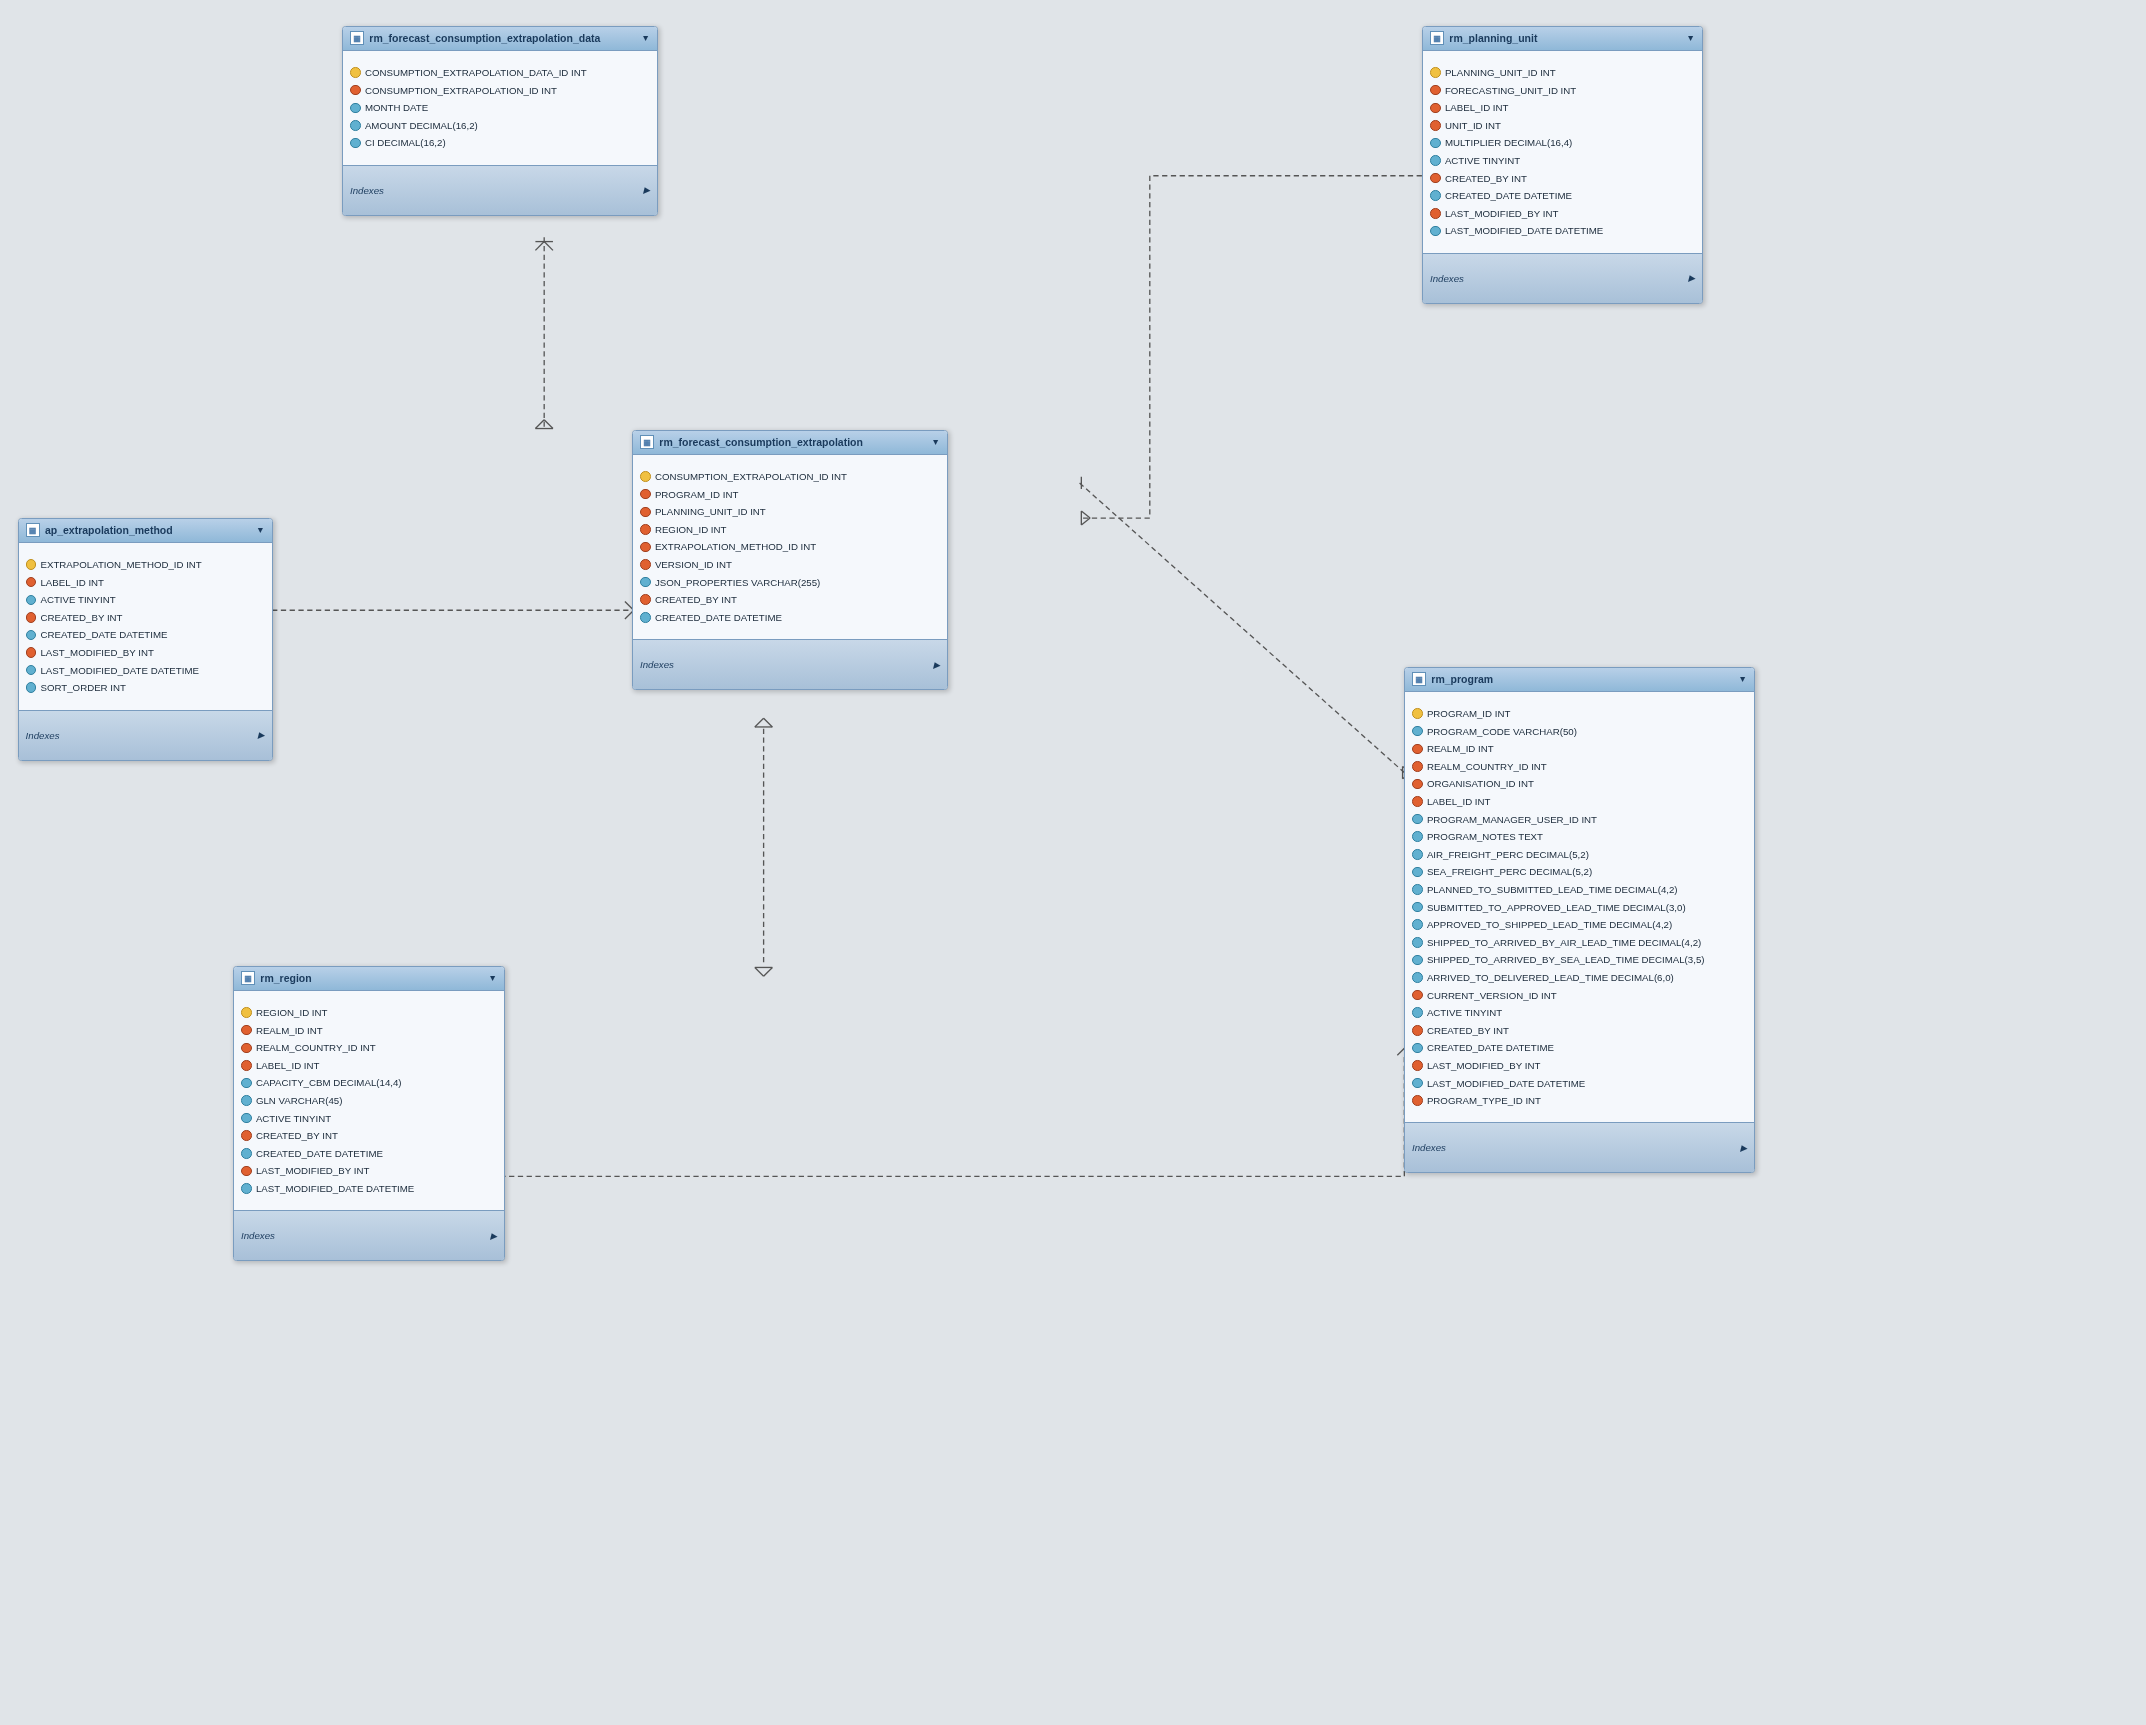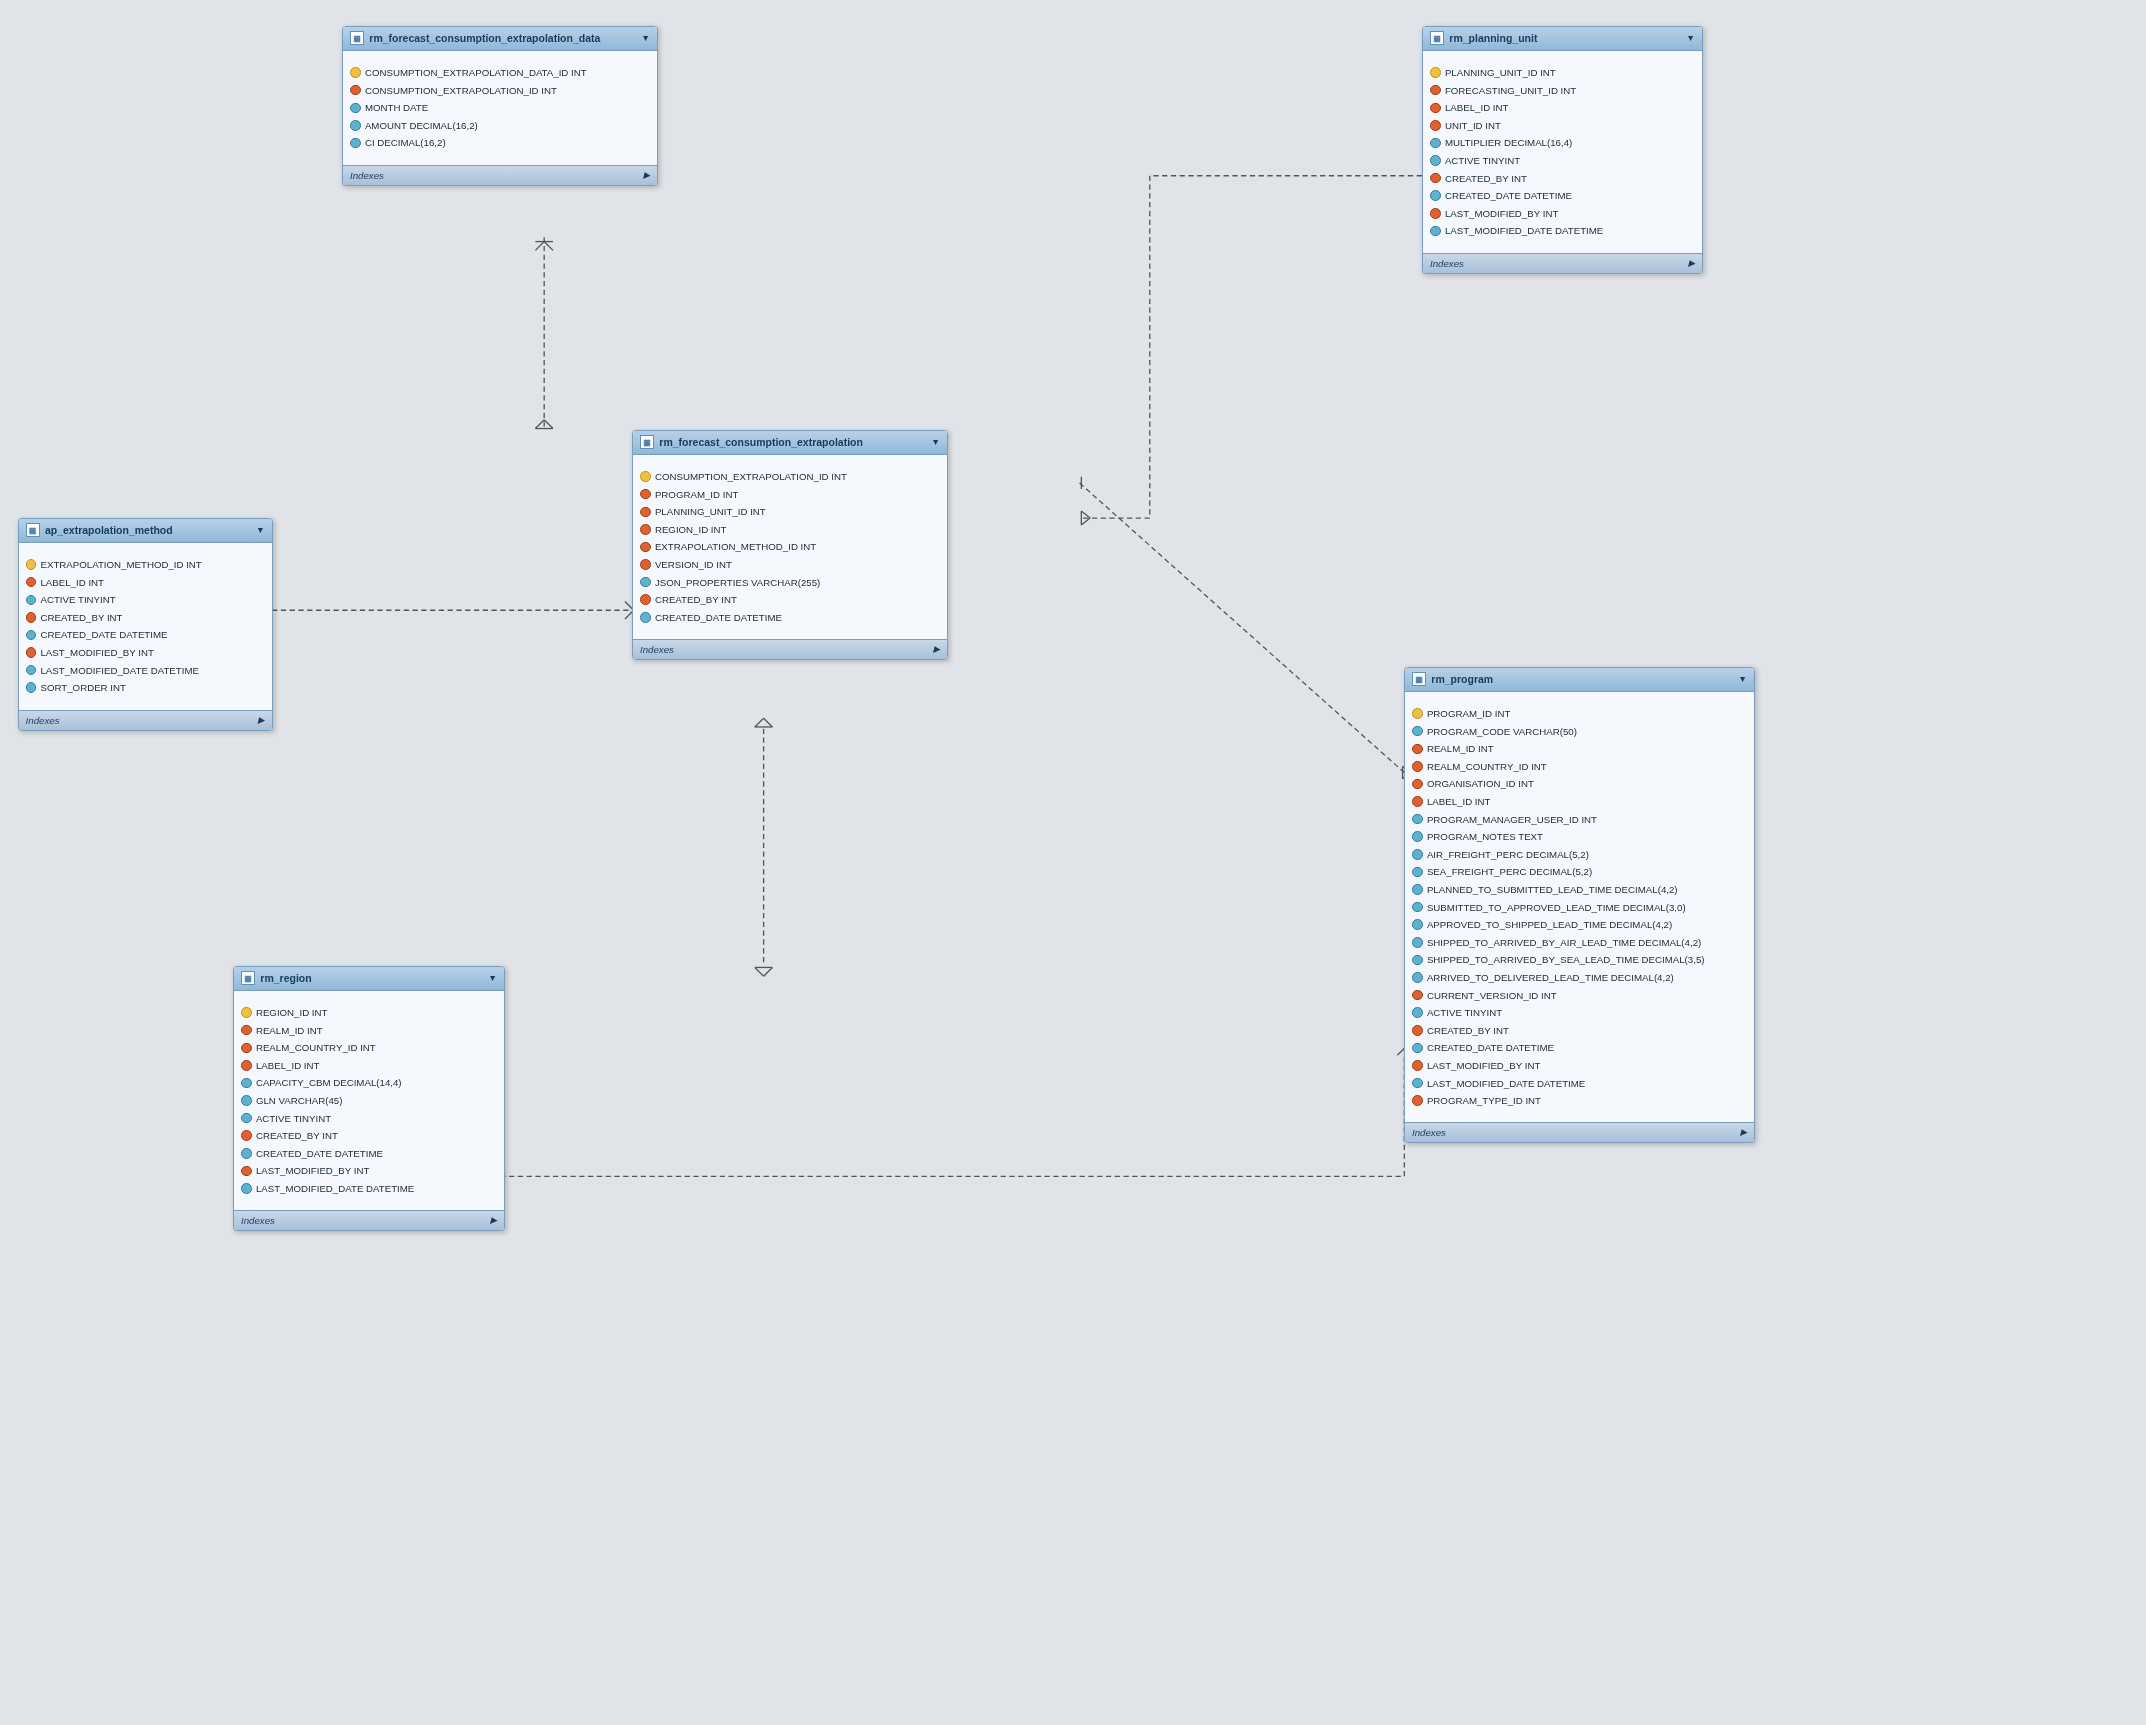--- a/index.html
+++ b/index.html
@@ -74,23 +74,24 @@
       flex-shrink: 0;
       display: inline-block;
       border-radius: 50%;
     }
     .icon-pk { background: #f0c040; border: 0.9px solid #c09020; }
     .icon-fk { background: #e06030; border: 0.9px solid #a04020; }
     .icon-field { background: #60b0d0; border: 0.9px solid #3080a0; }
     .db-indexes {
       background: linear-gradient(180deg, #c8d8e8 0%, #a8c0d8 100%);
       border-top: 0.9px solid #7a9cbf;
-      padding: 4px 7px;
+      padding: 19px 7px;
       border-radius: 0 0 2.6px 2.6px;
       display: flex;
+      align-items: center;
       justify-content: space-between;
       font-size: 9.7px;
       color: #1a3a5c;
       font-style: italic;
     }
     .indexes-arrow {
       font-size: 8.8px;
       color: #1a3a5c;
     }
     svg.connections {
@@ -468,21 +469,21 @@
       <div class="db-field">
         <span class="field-icon icon-field"></span>
         <span>SHIPPED_TO_ARRIVED_BY_AIR_LEAD_TIME DECIMAL(4,2)</span>
       </div>
       <div class="db-field">
         <span class="field-icon icon-field"></span>
         <span>SHIPPED_TO_ARRIVED_BY_SEA_LEAD_TIME DECIMAL(3,5)</span>
       </div>
       <div class="db-field">
         <span class="field-icon icon-field"></span>
-        <span>ARRIVED_TO_DELIVERED_LEAD_TIME DECIMAL(4,2)</span>
+        <span>ARRIVED_TO_DELIVERED_LEAD_TIME DECIMAL(6,0)</span>
       </div>
       <div class="db-field">
         <span class="field-icon icon-fk"></span>
         <span>CURRENT_VERSION_ID INT</span>
       </div>
       <div class="db-field">
         <span class="field-icon icon-field"></span>
         <span>ACTIVE TINYINT</span>
       </div>
       <div class="db-field">

